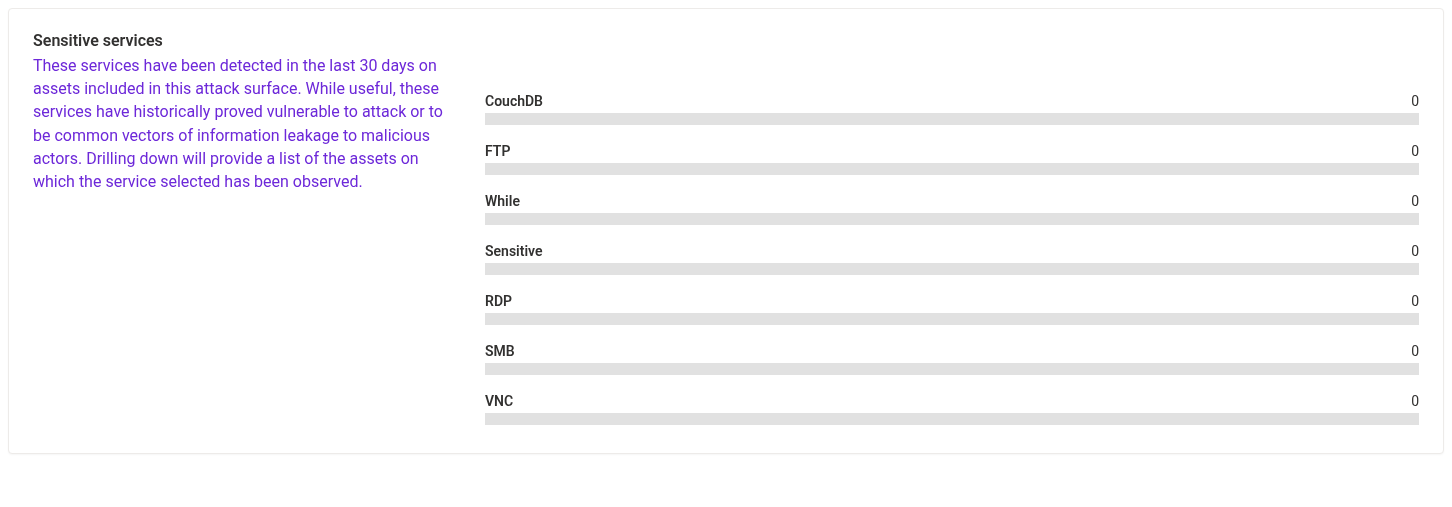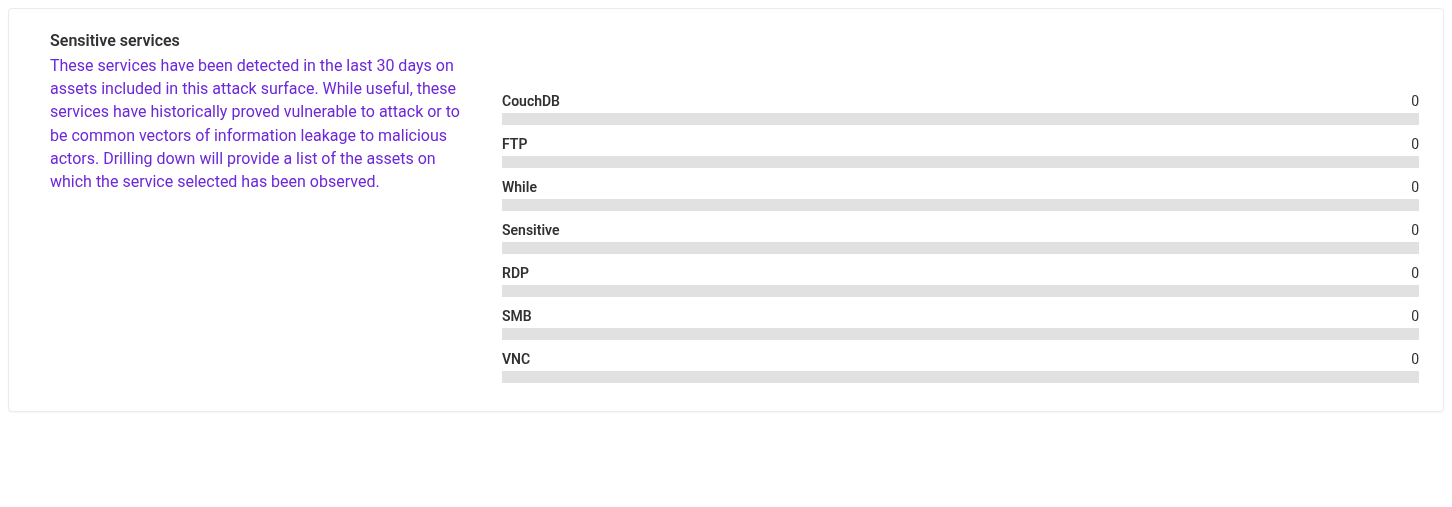--- a/index.html
+++ b/index.html
@@ -17,21 +17,20 @@
       box-shadow: 0 1px 2px rgba(0,0,0,0.04);
       padding: 22px 24px 28px 24px;
       display: flex;
       gap: 34px;
       background: #ffffff;
     }
     .card-left {
       flex: 0 0 418px;
       display: flex;
       flex-direction: column;
-      margin-left: 17px;
     }
     .card-title {
       font-size: 16px;
       font-weight: 600;
       color: #323130;
       margin-bottom: 4px;
     }
     .card-timestamp {
       font-size: 14px;
       color: #323130;
@@ -41,21 +40,21 @@
     .card-desc {
       font-size: 16px;
       line-height: 1.45;
       color: #6d28d9;
       font-weight: 400;
     }
     .card-right {
       flex: 1 1 auto;
       display: flex;
       flex-direction: column;
-      gap: 11px;
+      gap: 18px;
       padding-top: 62px;
     }
     .svc-row { width: 100%; }
     .svc-head {
       display: flex;
       justify-content: space-between;
       align-items: baseline;
       margin-bottom: 4px;
     }
     .svc-name {

